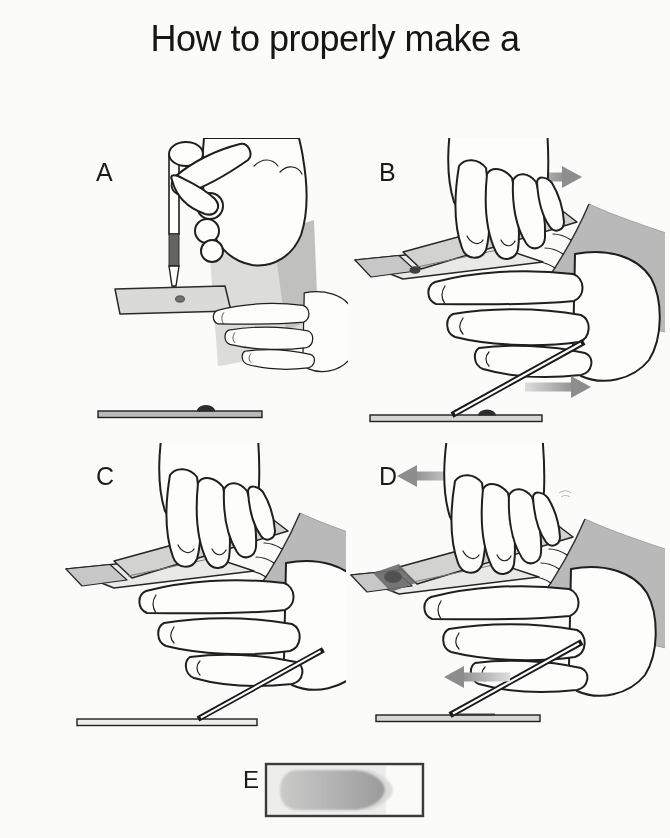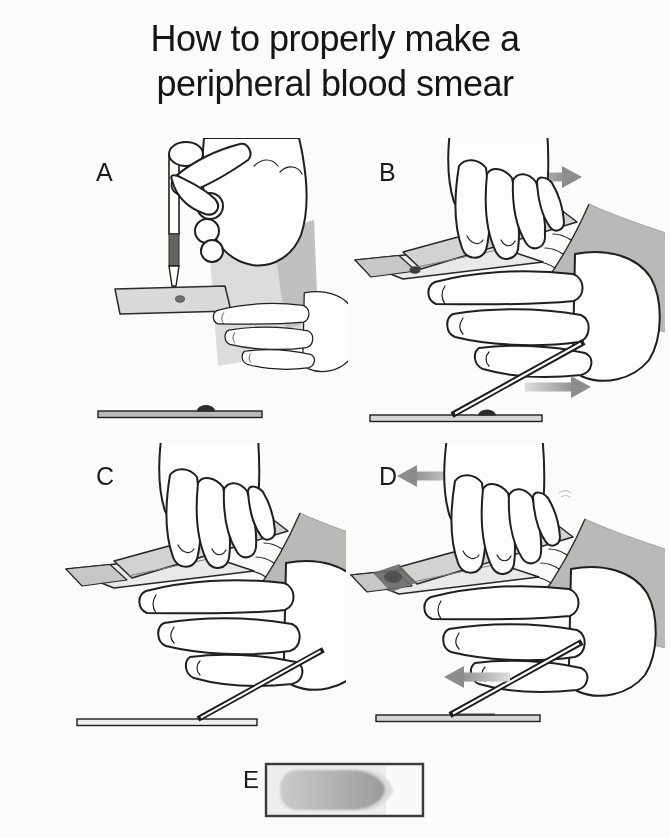--- a/index.html
+++ b/index.html
@@ -90,21 +90,20 @@
       <polygon points="58,116 215,73 232,86 76,133" fill="#d2d2d1" stroke="#262626" stroke-width="1.5" stroke-linejoin="round"></polygon>
       <path d="M72,131 L162,112" stroke="#7a7a7a" stroke-width="1" fill="none"></path>
       <use href="#g-hand-support" transform="translate(78,110)"></use>
       <use href="#g-hand-grip" transform="translate(62,-28)"></use>
     </g>
   </defs>
 </svg>
 
 <div class="title">
   <div>How to properly make a</div>
-  <div>peripheral blood smear</div>
 </div>
 
 <span class="lbl" id="lbl-a">A</span>
 <span class="lbl" id="lbl-b">B</span>
 <span class="lbl" id="lbl-c">C</span>
 <span class="lbl" id="lbl-d">D</span>
 <span class="lbl" id="lbl-e">E</span>
 
 <svg id="panel-a-svg" class="panel" width="290" height="292" viewBox="0 0 290 292">
   <path d="M150,92 C180,80 210,72 240,72 L252,200 C220,215 185,225 160,228 Z" fill="#dcdcda"></path>

